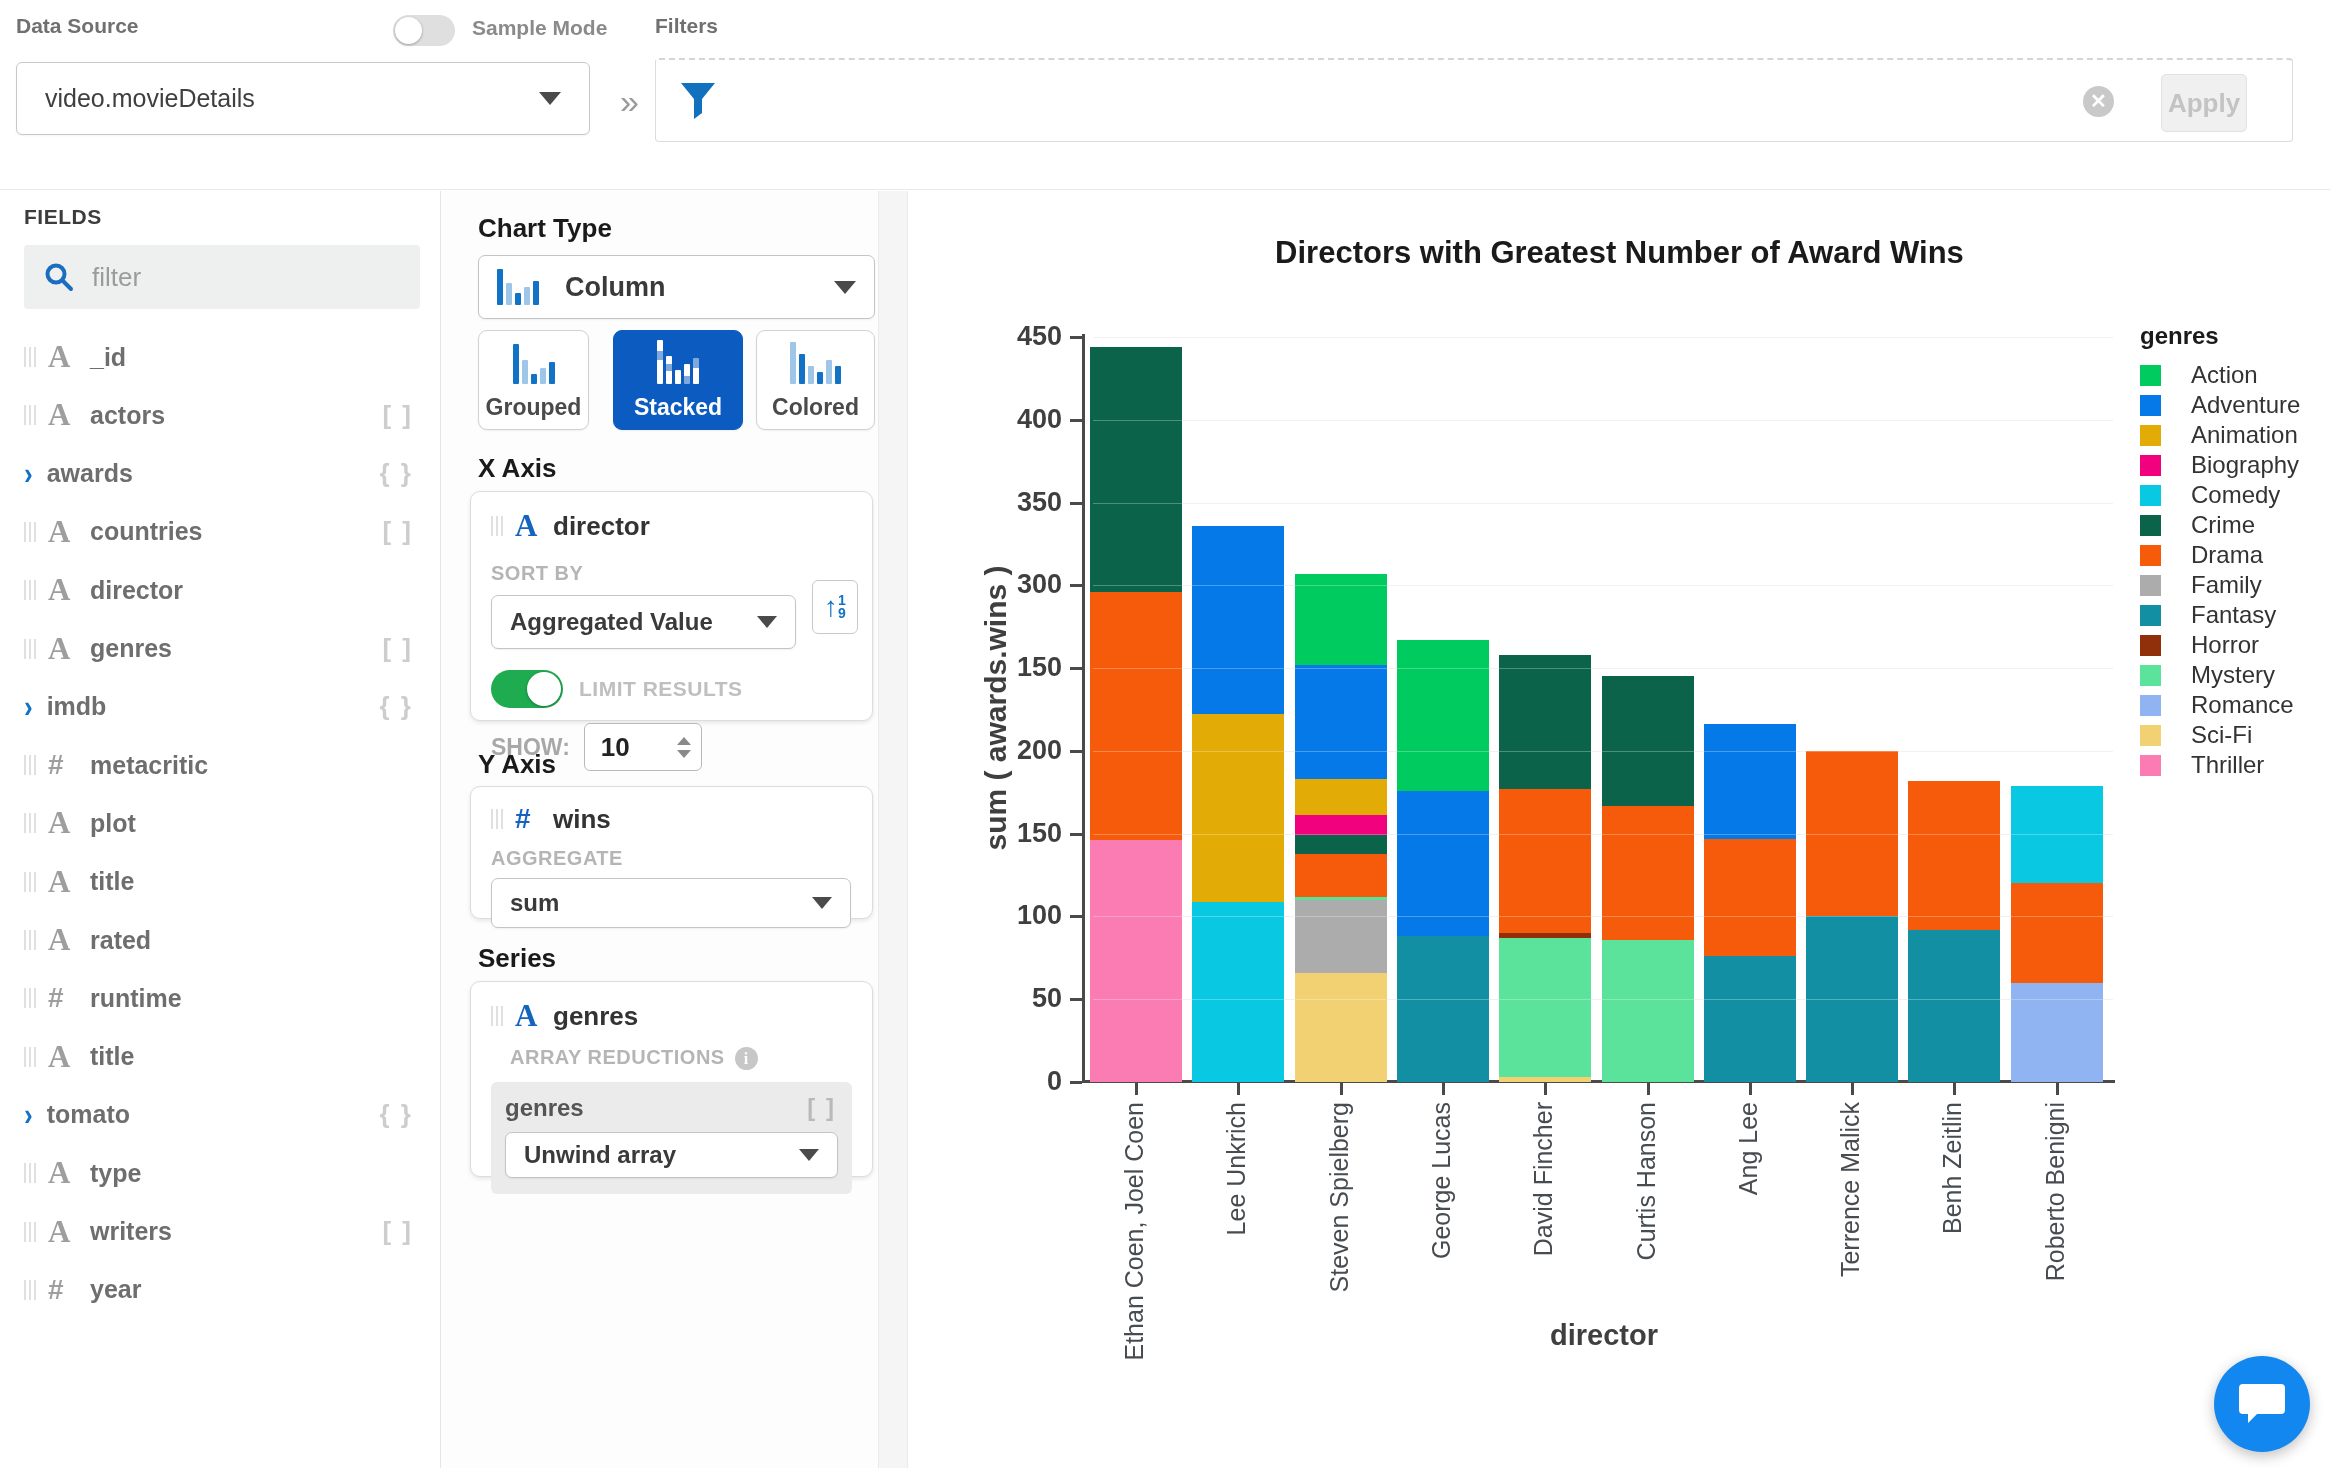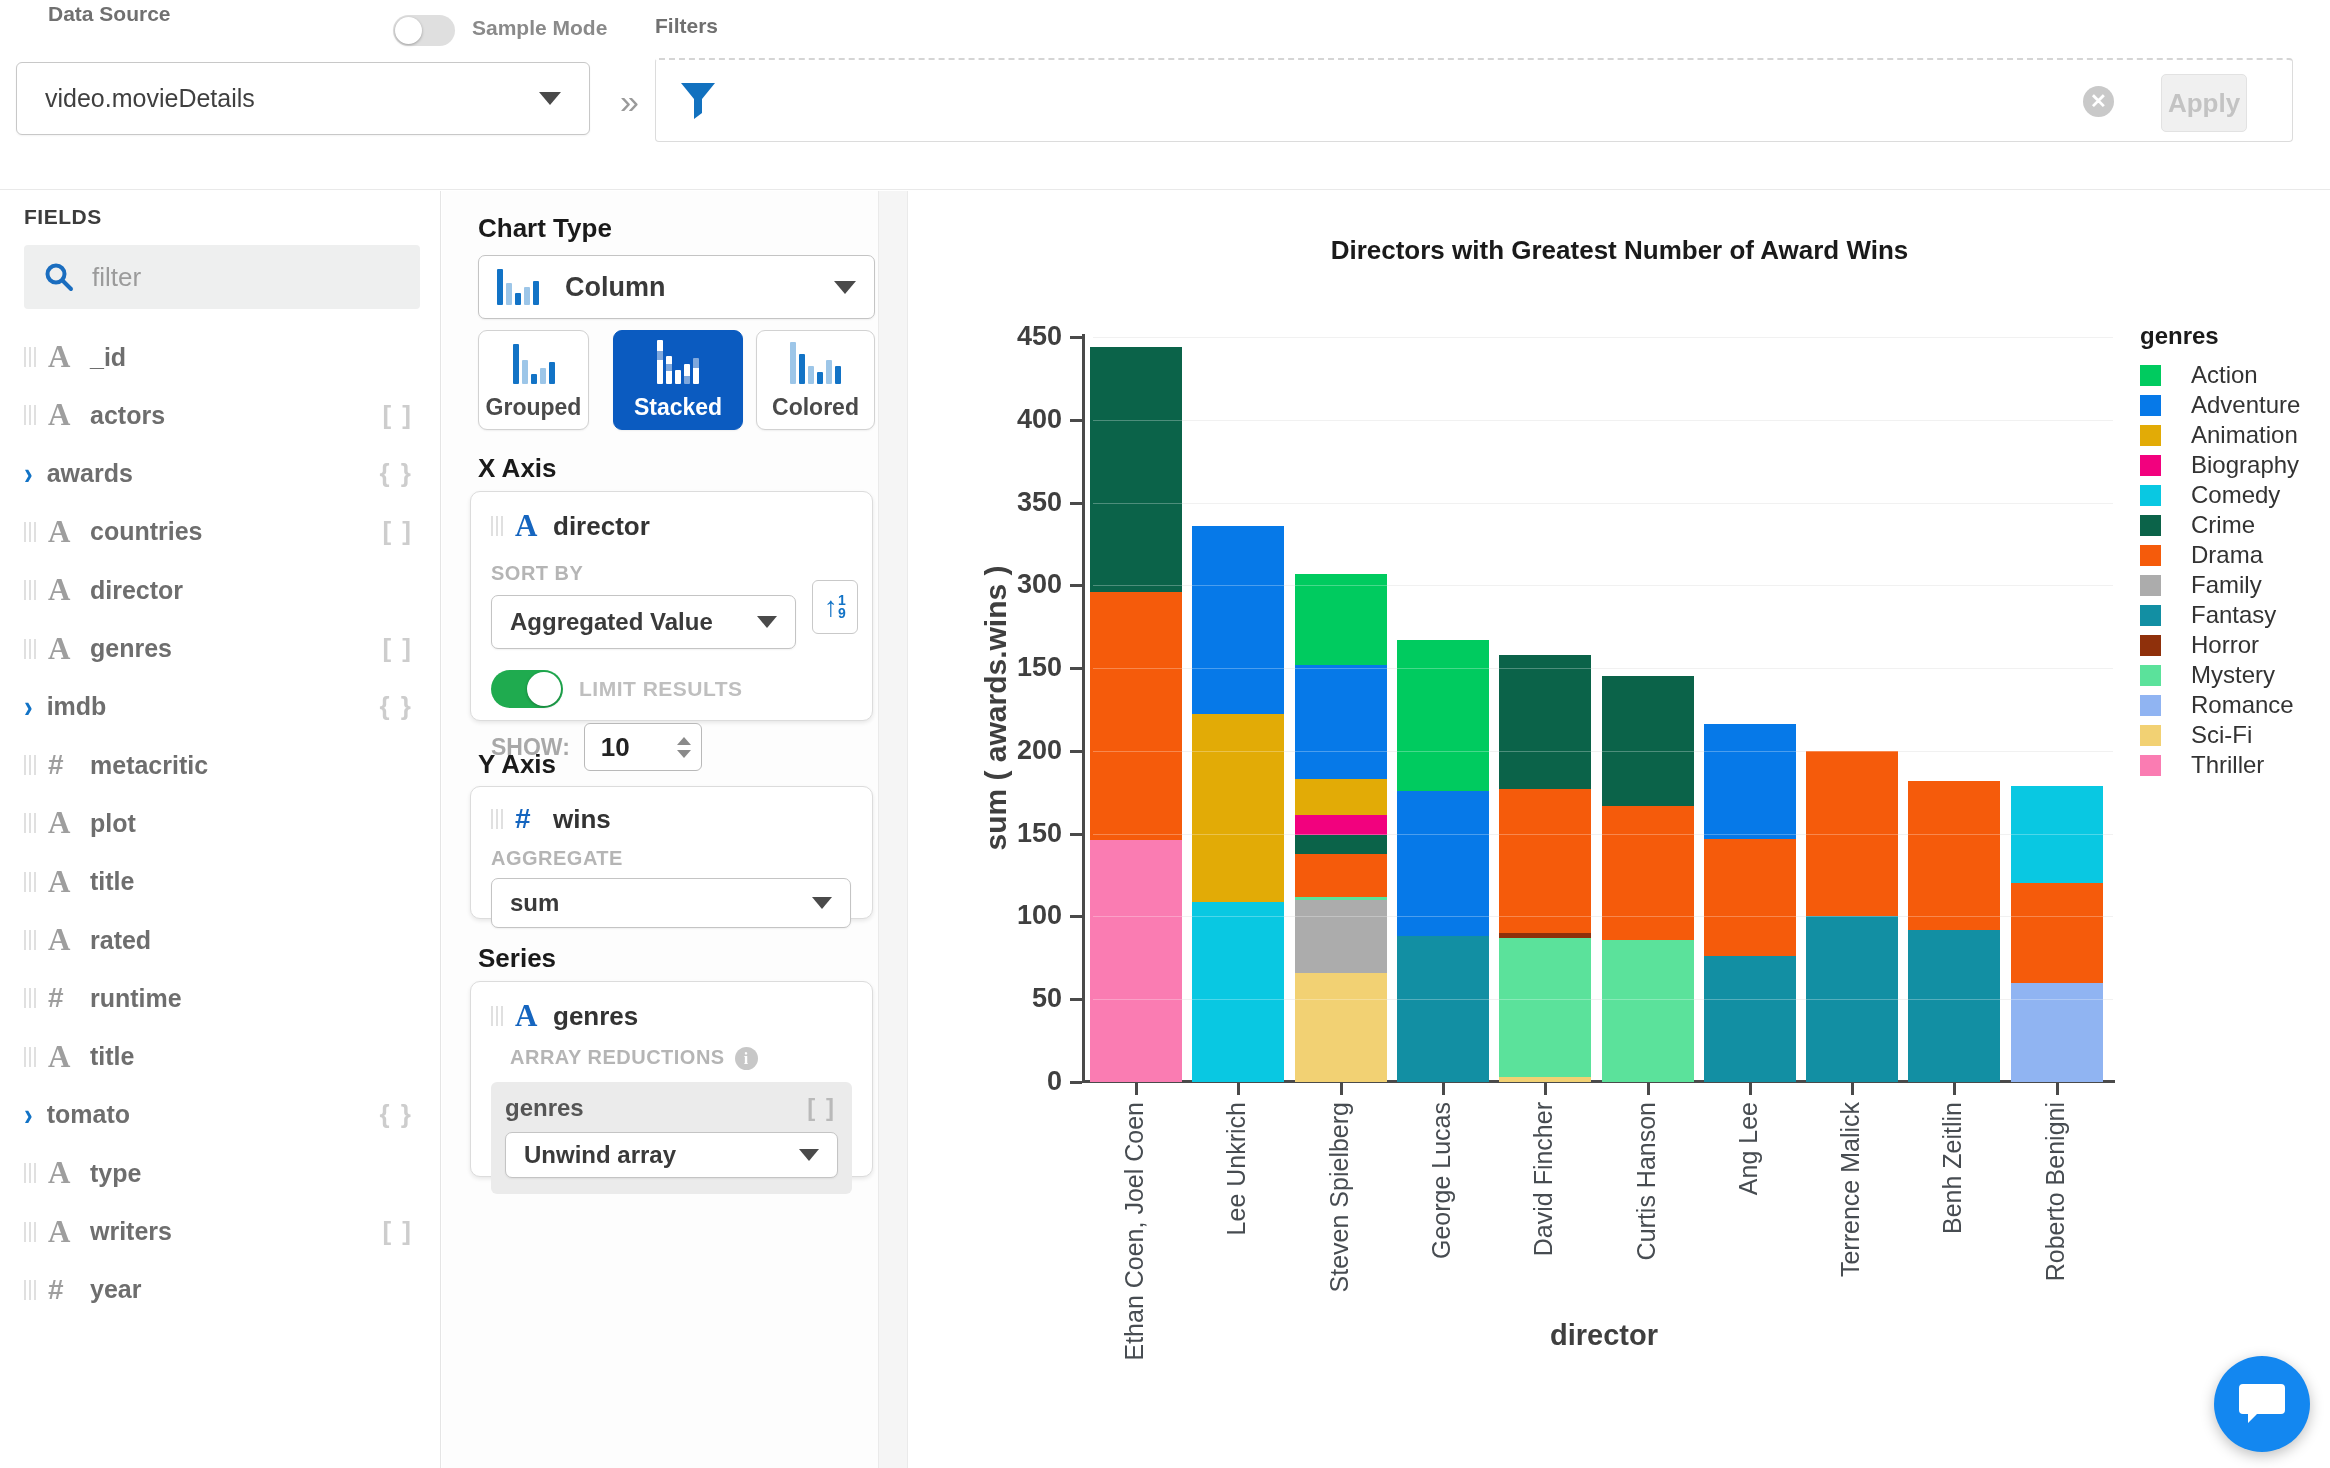--- a/index.html
+++ b/index.html
@@ -88,21 +88,21 @@
   .tri-up { width:0;height:0;border-left:7px solid transparent;border-right:7px solid transparent;border-bottom:8px solid #8A8A8A; }
   .tri-dn { width:0;height:0;border-left:7px solid transparent;border-right:7px solid transparent;border-top:8px solid #8A8A8A; }
   .inner-gray { background:#EBEBEB; border-radius:6px; margin-top:12px; padding:12px 14px 16px; position:relative; }
   .inner-gray .gname { font-size:24px; font-weight:bold; color:#555; }
   .inner-gray .gind { position:absolute; right:16px; top:12px; font-size:24px; color:#B9B9B9; font-weight:600; letter-spacing:2px; }
   .info-i { display:inline-block; width:23px; height:23px; border-radius:50%; background:#C7C7C7; color:#fff;
     font-size:16px; font-weight:bold; text-align:center; line-height:23px; margin-left:10px; font-family:"Liberation Serif",serif; }
 
   
   .chartpanel { position:absolute; left:909px; top:191px; width:1421px; height:1277px; background:#fff; }
-  .chart-title { position:absolute; left:0; top:44px; width:1421px; text-align:center; font-size:26px; font-weight:bold; color:#1A1A1A; }
+  .chart-title { position:absolute; left:0; top:44px; width:1421px; text-align:center; font-size:31px; font-weight:bold; color:#1A1A1A; }
   .plot { position:absolute; left:0; top:0; width:1421px; height:1277px; }
   .axis-y { position:absolute; left:173px; top:143px; width:3px; height:749px; background:#4A4A4A; }
   .axis-x { position:absolute; left:173px; top:889px; width:1033px; height:3px; background:#4A4A4A; }
   .gridline { position:absolute; left:184px; width:1020px; height:1px; background:#ECECEC; }
   .gridline.ovl { background:rgba(255,255,255,.28); z-index:3; }
   .ytick-mark { position:absolute; left:161px; width:12px; height:3px; background:#4A4A4A; }
   .ytick-label { position:absolute; width:70px; text-align:right; font-size:27px; font-weight:600; color:#3F3F3F; }
   .ylabel { position:absolute; left:-113px; top:500px; width:400px; text-align:center; font-size:30px; font-weight:bold;
     color:#3F3F3F; transform:rotate(-90deg); }
   .bar { position:absolute; display:flex; flex-direction:column-reverse; z-index:2; }
@@ -118,21 +118,21 @@
 
   .intercom { position:absolute; left:2214px; top:1356px; width:96px; height:96px; border-radius:50%;
     background:#1387F0; box-shadow:0 4px 14px rgba(0,0,0,.25); display:flex; align-items:center; justify-content:center; cursor:pointer; }
 </style>
 </head>
 <body>
 
 <div class="app">
 
   <div class="topbar">
-    <div class="small-label" style="left:16px; top:2px;margin-left:32px;">Data Source</div>
+    <div class="small-label" style="left:16px; top:14px;">Data Source</div>
 
     <div class="ds-select">
       <span class="val">video.movieDetails</span>
       <span class="caret"></span>
     </div>
 
     <div class="toggle" style="left:393px; top:15px;">
       <span class="knob"></span>
     </div>
     <div class="small-label" style="left:472px; top:16px; color:#8A8A8A;">Sample Mode</div>

